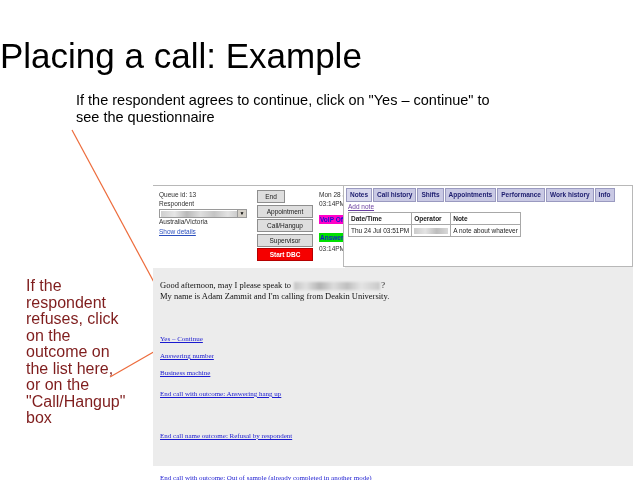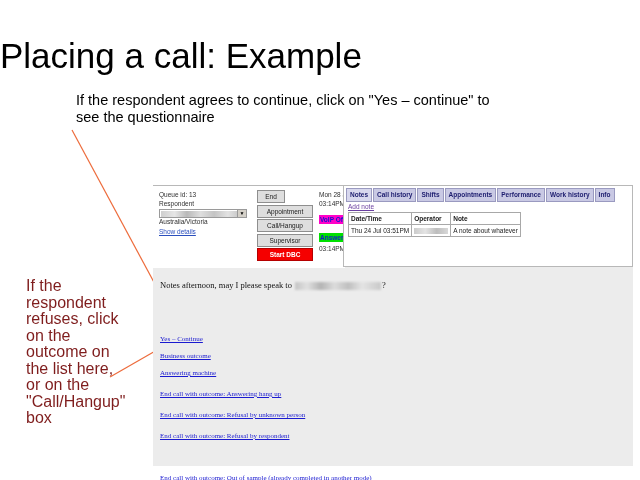--- a/index.html
+++ b/index.html
@@ -398,26 +398,26 @@
             <td>A note about whatever</td>
           </tr>
         </tbody>
       </table>
     </div>
   </div>
 
   <div id="script-body">
 
     <div class="script-line" id="script-line-1">
-      <span>Notes afternoon, may I please speak to </span><span id="name-redacted"></span><span>?</span>
+      <span>Good afternoon, may I please speak to </span><span id="name-redacted"></span><span>?</span>
     </div>
 
+    <div class="script-line" id="script-line-2">My name is Adam Zammit and I'm calling from Deakin University.</div>
 
     <div class="outcome-link" style="top:45px">Yes – Continue</div>
-    <div class="outcome-link" style="top:62px">Business outcome</div>
-    <div class="outcome-link" style="top:79px">Answering machine</div>
+    <div class="outcome-link" style="top:62px">Answering number</div>
+    <div class="outcome-link" style="top:79px">Business machine</div>
 
     <div class="outcome-link" style="top:100px">End call with outcome: Answering hang up</div>
-    <div class="outcome-link" style="top:121px">End call with outcome: Refusal by unknown person</div>
-    <div class="outcome-link" style="top:142px">End call with outcome: Refusal by respondent</div>
+    <div class="outcome-link" style="top:142px">End call name outcome: Refusal by respondent</div>
     <div class="outcome-link" style="top:184px">End call with outcome: Out of sample (already completed in another mode)</div>
   </div>
 </div>
 
 </body></html>

